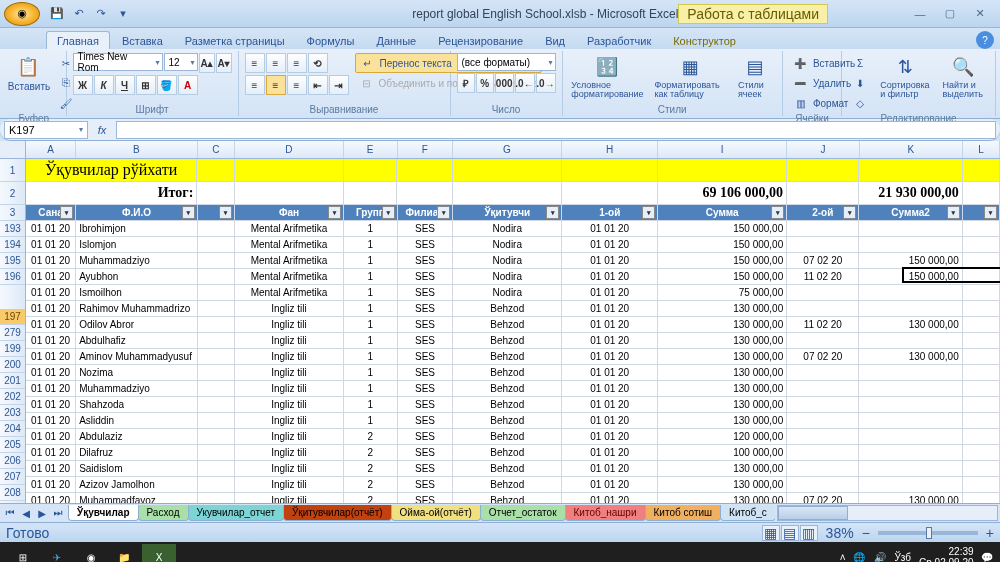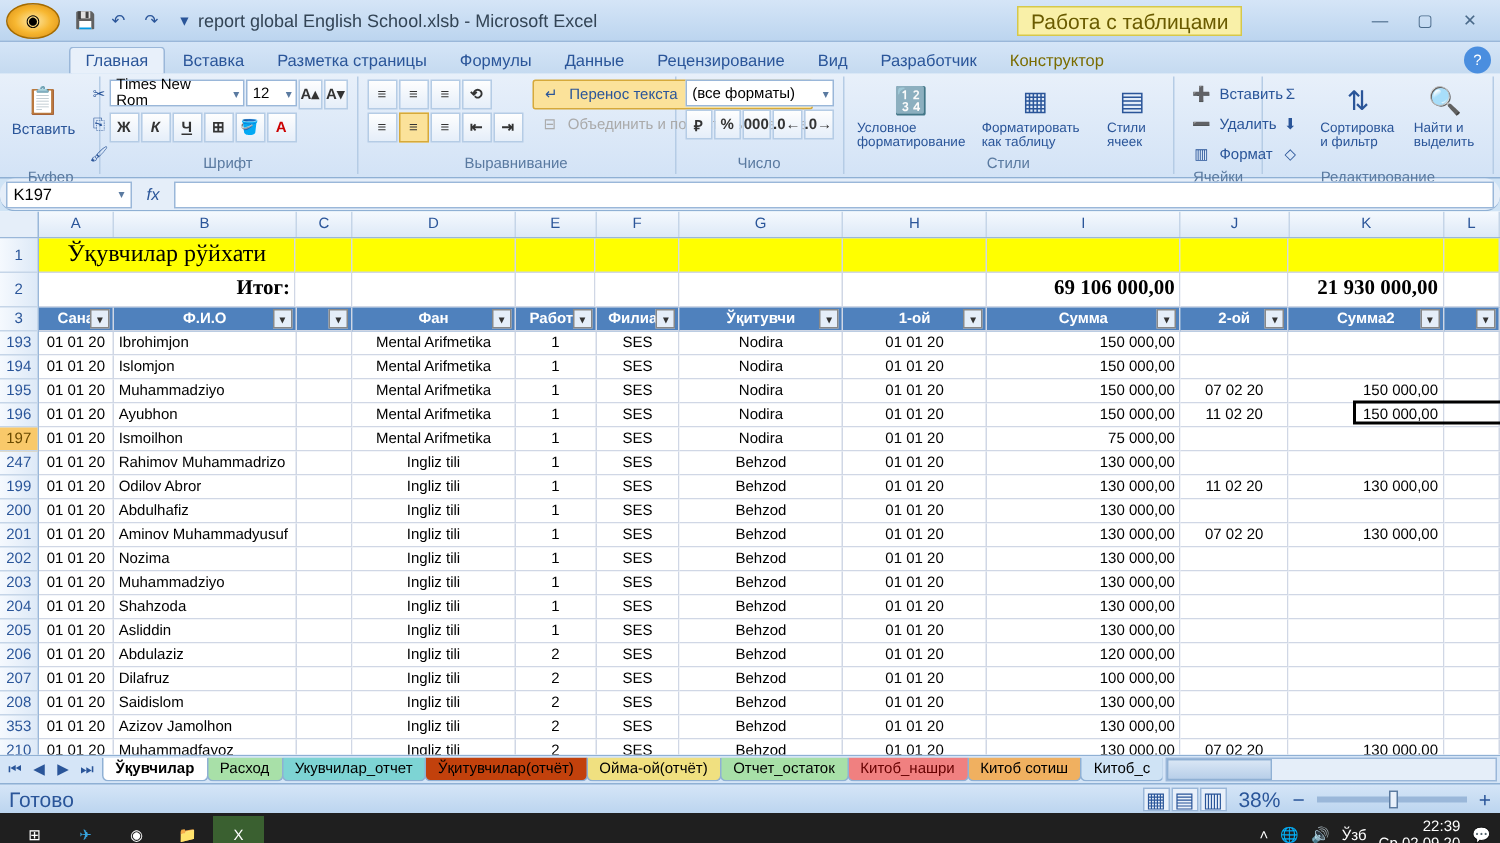--- a/index.html
+++ b/index.html
@@ -3,21 +3,21 @@
 <meta charset="utf-8">
 <style>
 * { box-sizing: border-box; margin: 0; padding: 0; font-family: "Segoe UI", Tahoma, sans-serif; }
 body { width: 1000px; height: 562px; overflow: hidden; background: #cfe3f5; font-size: 11px; }
 
 
 .titlebar { height: 28px; background: linear-gradient(#d5e5f7,#bcd5ef); display:flex; align-items:center; padding:0 4px; border-bottom:1px solid #9ab7d9;}
 .office-btn { width: 36px; height: 24px; border-radius:50%; background: radial-gradient(#fde9a8,#f7b731,#d68910); border:1px solid #a46b00; margin-right:4px; display:flex; align-items:center; justify-content:center;}
 .qat { display:flex; gap:4px; margin-left:4px;}
 .qat-btn { width:18px; height:18px; display:flex; align-items:center; justify-content:center; color:#2a5599; cursor:pointer;}
-.title-text { flex:1; text-align:left; font-size:12px; color:#345; }
+.title-text { flex:1; text-align:right; font-size:12px; color:#345; }
 .table-tools { background:#f9f0a8; border:1px solid #d6c84a; padding:1px 8px; font-size:14px; color:#6a5b00; margin-right:80px;}
 .win-btns { display:flex; gap:6px; color:#4a6a8a; margin-right:4px;}
 .win-btns span { width:24px; height:18px; display:flex; align-items:center; justify-content:center; cursor:pointer;}
 
 
 .ribbon-tabs { height:21px; background:linear-gradient(#d5e5f7,#c5daf0); display:flex; align-items:flex-end; padding-left:46px; gap:2px; font-size:11px;}
 .ribbon-tab { padding:3px 10px 2px; color:#2a5599; cursor:pointer; border-radius:3px 3px 0 0;}
 .ribbon-tab.active { background:#e8f0fa; border:1px solid #9ab7d9; border-bottom:none; color:#2a5599;}
 .ribbon-tab.contextual { color:#7a6c00; }
 .help-btn { margin-left:auto; margin-right:6px; width:18px; height:18px; border-radius:50%; background:#4a8edf; color:#fff; display:flex; align-items:center; justify-content:center; font-size:10px;}
@@ -46,21 +46,21 @@
 .formula-input { flex:1; height:18px; border:1px solid #9ab7d9; background:#fff; padding:0 4px;}
 
 
 .grid-area { height:362px; overflow:hidden; background:#fff; position:relative;}
 .corner-box { position:absolute; left:0; top:0; width:26px; height:18px; background:#e5eef9; border-right:1px solid #9ab7d9; border-bottom:1px solid #9ab7d9;}
 .col-headers { position:absolute; top:0; left:26px; right:0; height:18px; display:flex; background:linear-gradient(#f5f9fe,#dde9f7); border-bottom:1px solid #9ab7d9; font-size:10px; color:#2a5599;}
 .col-h { border-right:1px solid #c5d5e8; display:flex; align-items:center; justify-content:center;}
 .row-headers { position:absolute; top:18px; left:0; width:26px; background:linear-gradient(90deg,#f5f9fe,#dde9f7); border-right:1px solid #9ab7d9;}
 .row-h { height:16px; border-bottom:1px solid #c5d5e8; display:flex; align-items:center; justify-content:center; font-size:10px; color:#2a5599;}
 .row-h.tall { height:23px;}
-.row-h.selected { background:#f9c96a; color:#6a4a00;}
+.row-h.selected { background:#f9c96a; color:#6a4a00;margin-top:24px;}
 .cells { position:absolute; top:18px; left:26px; right:0;}
 .row { display:flex; height:16px;}
 .row.tall { height:23px;}
 .cell { border-right:1px solid #d0d7e5; border-bottom:1px solid #d0d7e5; padding:0 3px; display:flex; align-items:center; font-size:10px; overflow:hidden; white-space:nowrap;}
 .row.title-row .cell { background:#ffff00; }
 .row.title-row .cell:first-child { font-size:16px; font-family:"Times New Roman",serif; justify-content:center;}
 .row.subtotal .cell { background:#fff; font-size:14px; font-family:"Times New Roman",serif; font-weight:bold;}
 .row.subtotal .cell.right { justify-content:flex-end;}
 .row.header-row .cell { background:#4f81bd; color:#fff; font-weight:bold; justify-content:center; position:relative;}
 .row.header-row .cell::after { content:"▾"; position:absolute; right:2px; font-size:7px; background:#e5eef9; color:#333; width:11px; height:11px; border:1px solid #888; display:flex; align-items:center; justify-content:center;}
@@ -317,21 +317,21 @@
     </div>
   <div class="row-headers" id="rowH">
       <div class="row-h tall">1</div>
       <div class="row-h tall">2</div>
       <div class="row-h">3</div>
       <div class="row-h">193</div>
       <div class="row-h">194</div>
       <div class="row-h">195</div>
       <div class="row-h">196</div>
       <div class="row-h selected">197</div>
-      <div class="row-h">247</div>
+      <div class="row-h">279</div>
       <div class="row-h">199</div>
       <div class="row-h">200</div>
       <div class="row-h">201</div>
       <div class="row-h">202</div>
       <div class="row-h">203</div>
       <div class="row-h">204</div>
       <div class="row-h">205</div>
       <div class="row-h">206</div>
       <div class="row-h">207</div>
       <div class="row-h">208</div>
@@ -363,21 +363,21 @@
         <div class="cell right w-i">69 106 000,00</div>
         <div class="cell w-j"></div>
         <div class="cell right w-k">21 930 000,00</div>
         <div class="cell w-l"></div>
       </div>
       <div class="row header-row">
         <div class="cell w-a">Сана</div>
         <div class="cell w-b">Ф.И.О</div>
         <div class="cell w-c"></div>
         <div class="cell w-d">Фан</div>
-        <div class="cell w-e">Работа</div>
+        <div class="cell w-e">Групп</div>
         <div class="cell w-f">Филиал</div>
         <div class="cell w-g">Ўқитувчи</div>
         <div class="cell w-h">1-ой</div>
         <div class="cell w-i">Сумма</div>
         <div class="cell w-j">2-ой</div>
         <div class="cell w-k">Сумма2</div>
         <div class="cell w-l"></div>
       </div>
       <div class="row data">
         <div class="cell w-a center">01 01 20</div>

